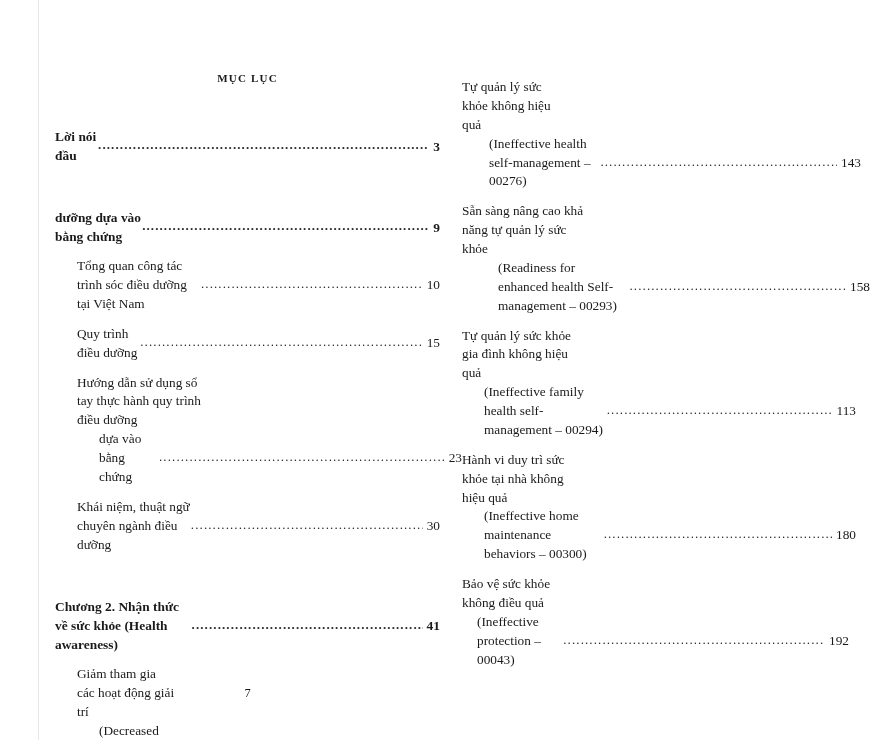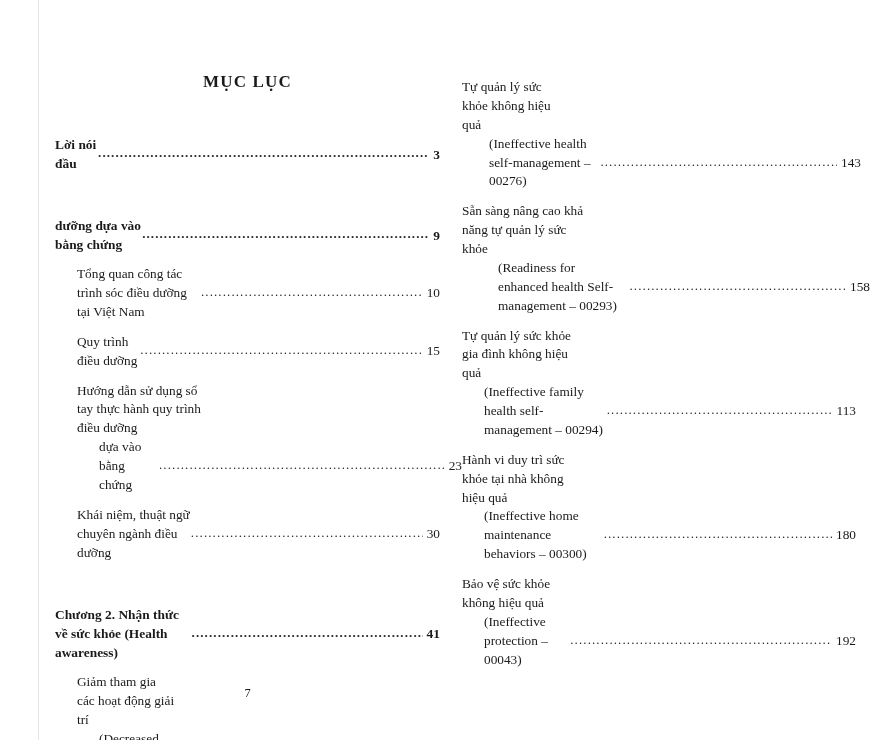--- a/index.html
+++ b/index.html
@@ -38,21 +38,21 @@
     left: 55px;
     width: 385px;
   }
   .col-right {
     left: 462px;
     width: 372px;
   }
   .toc-title {
     text-align: center;
     font-weight: bold;
-    font-size: 17px;
+    font-size: 11px;
     letter-spacing: 1.2px;
     margin-top: 72px;
     margin-bottom: 0;
   }
   .entries {
     margin-top: 34px;
   }
   .entries.right {
     margin-top: 78px;
   }
@@ -225,24 +225,24 @@
             <span class="dots">........................................................................................................................</span>
           </div>
           <div class="line" style="margin-left: 22px;">
             <span class="txt">(Ineffective home maintenance behaviors – 00300)</span>
             <span class="dots">........................................................................................................................</span>
             <span class="pg">180</span>
           </div>
         </div>
         <div class="entry indent0">
           <div class="line nodots">
-            <span class="txt">Bảo vệ sức khỏe không hiệu quả</span>
-            <span class="dots">........................................................................................................................</span>
-          </div>
-          <div class="line" style="margin-left: 22px;">
+            <span class="txt">Bảo vệ sức khỏe không điều quả</span>
+            <span class="dots">........................................................................................................................</span>
+          </div>
+          <div class="line" style="margin-left: 15px;">
             <span class="txt">(Ineffective protection – 00043)</span>
             <span class="dots">........................................................................................................................</span>
             <span class="pg">192</span>
           </div>
         </div>
       </div>
   </div>
 
   <div class="folio-wrap">7</div>
 </div>

